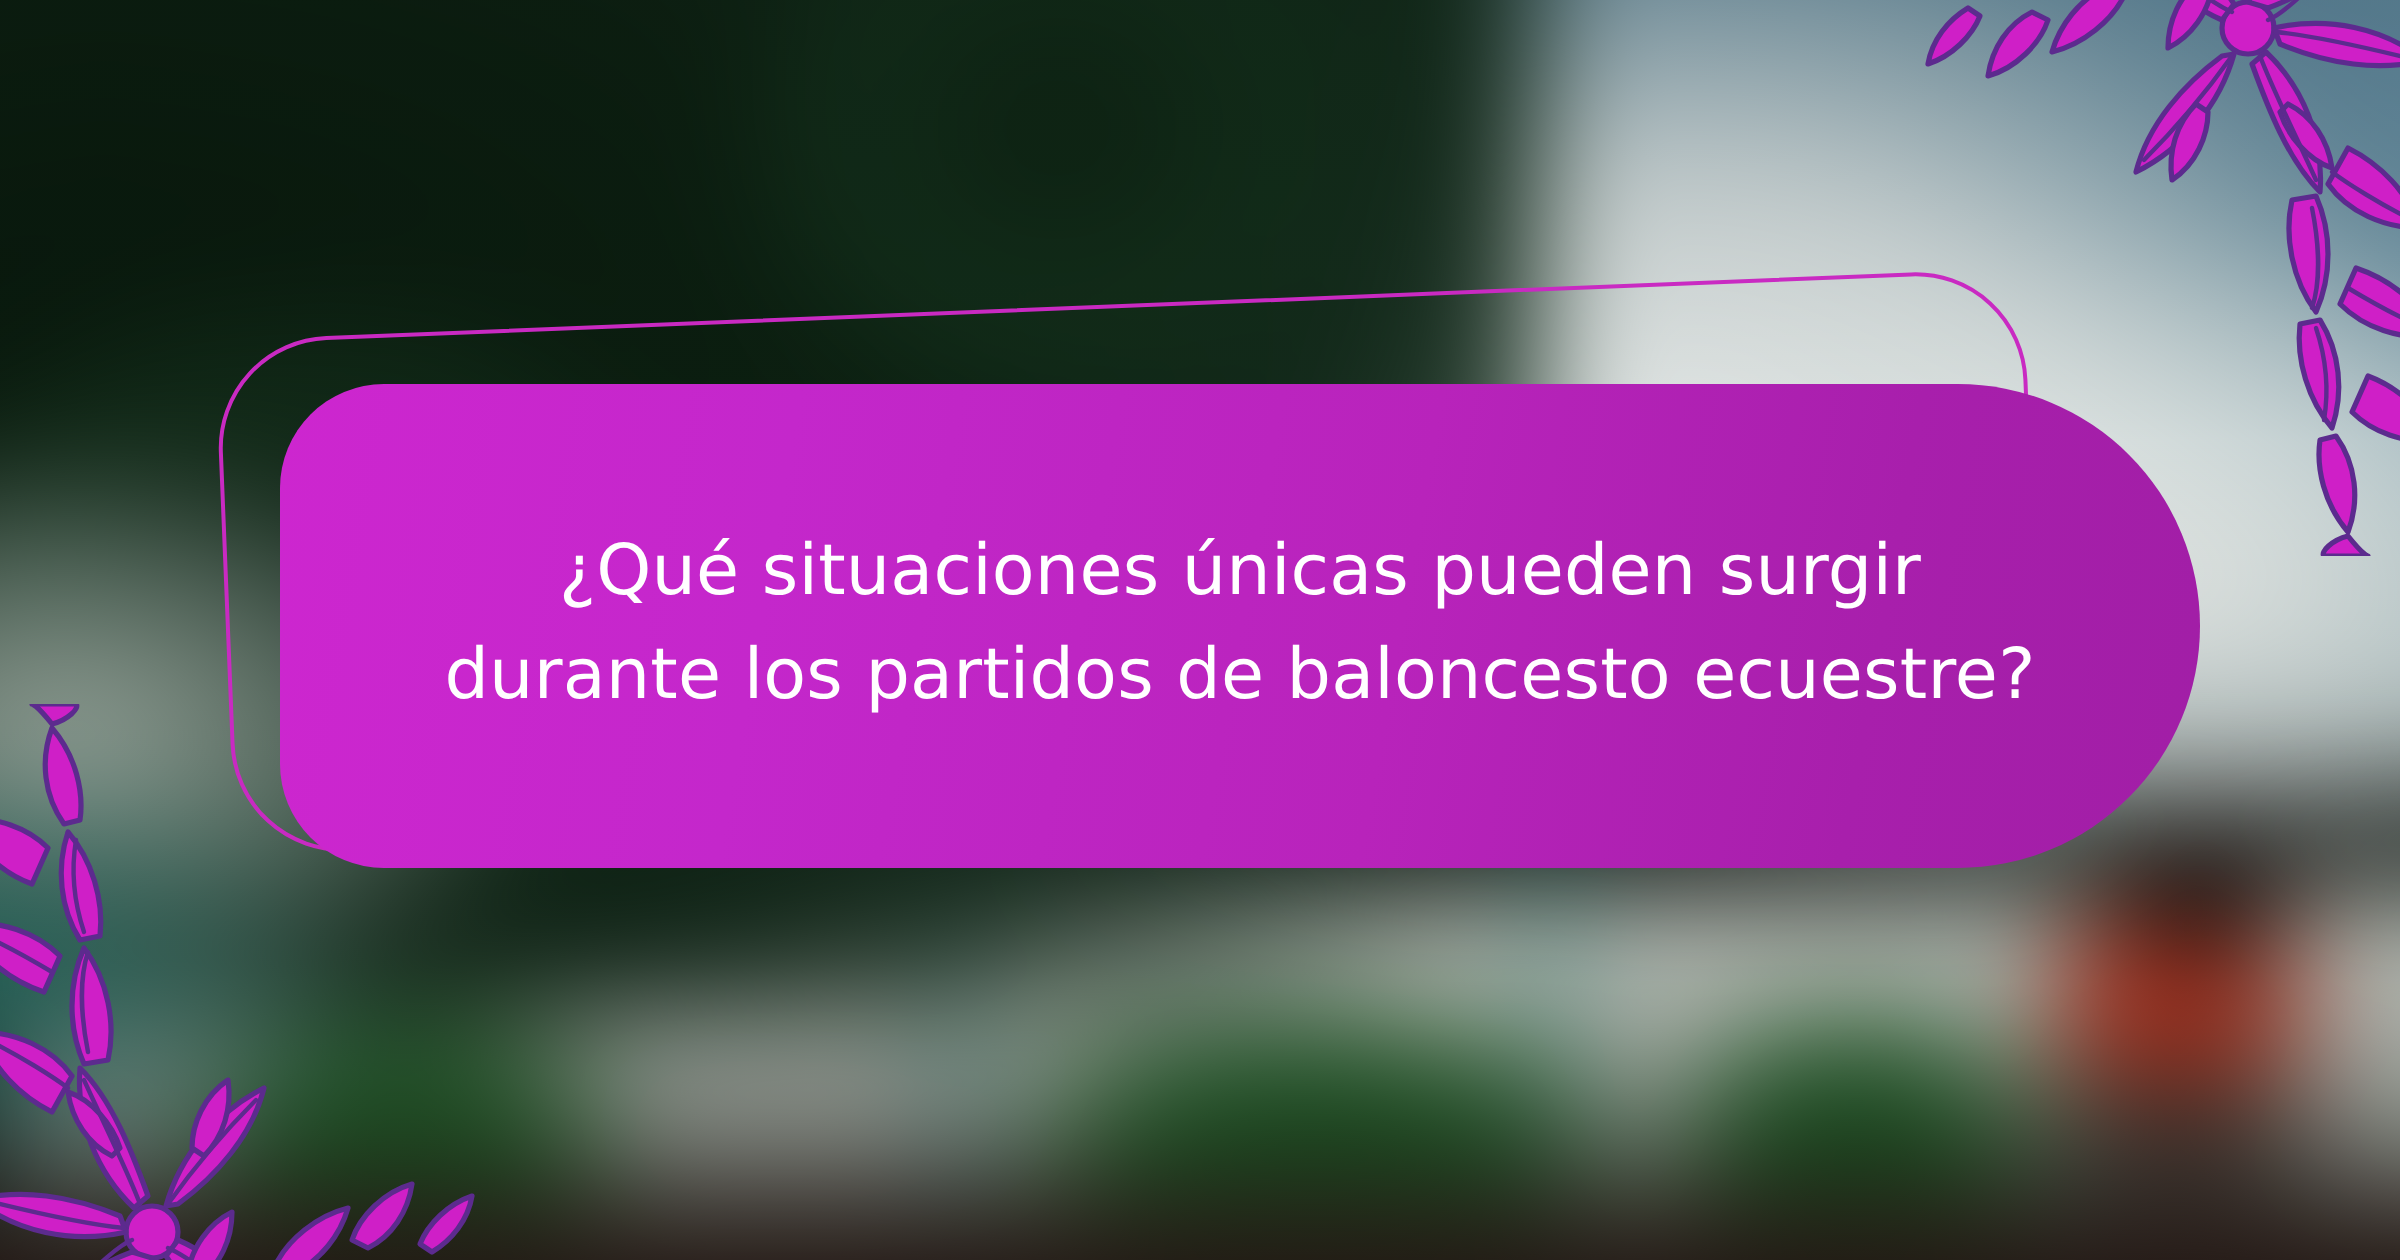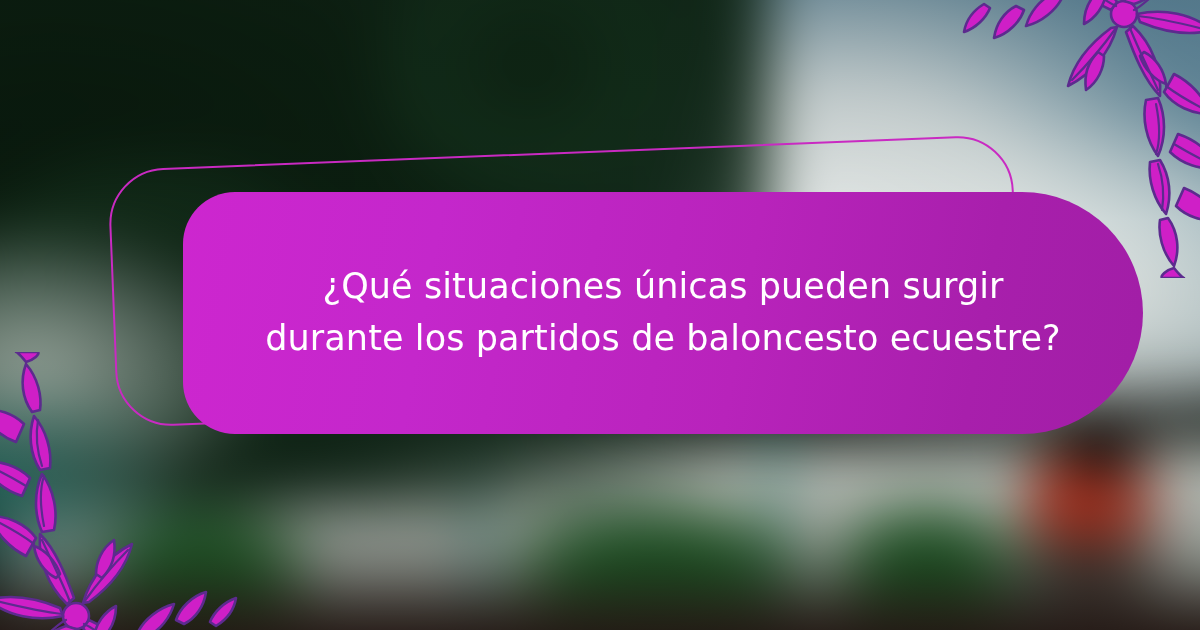--- a/index.html
+++ b/index.html
@@ -142,21 +142,20 @@
 
   .card-fill {
     position:absolute;
     left:140px; top:192px;
     width:960px; height:242px;
     border-radius:52px 121px 121px 52px;
     background:linear-gradient(100deg, #cd26cf 0%, #c427cb 26%, #b823bb 58%, #a81fac 82%, #a11ea6 100%);
     display:flex;
     align-items:center;
     justify-content:center;
-    margin-left:43px;
   }
 
   .headline {
     width:100%;
     padding:0 56px;
     text-align:center;
     color:#ffffff;
     font-family:"DejaVu Sans", sans-serif;
     font-size:35px;
     font-weight:400;

